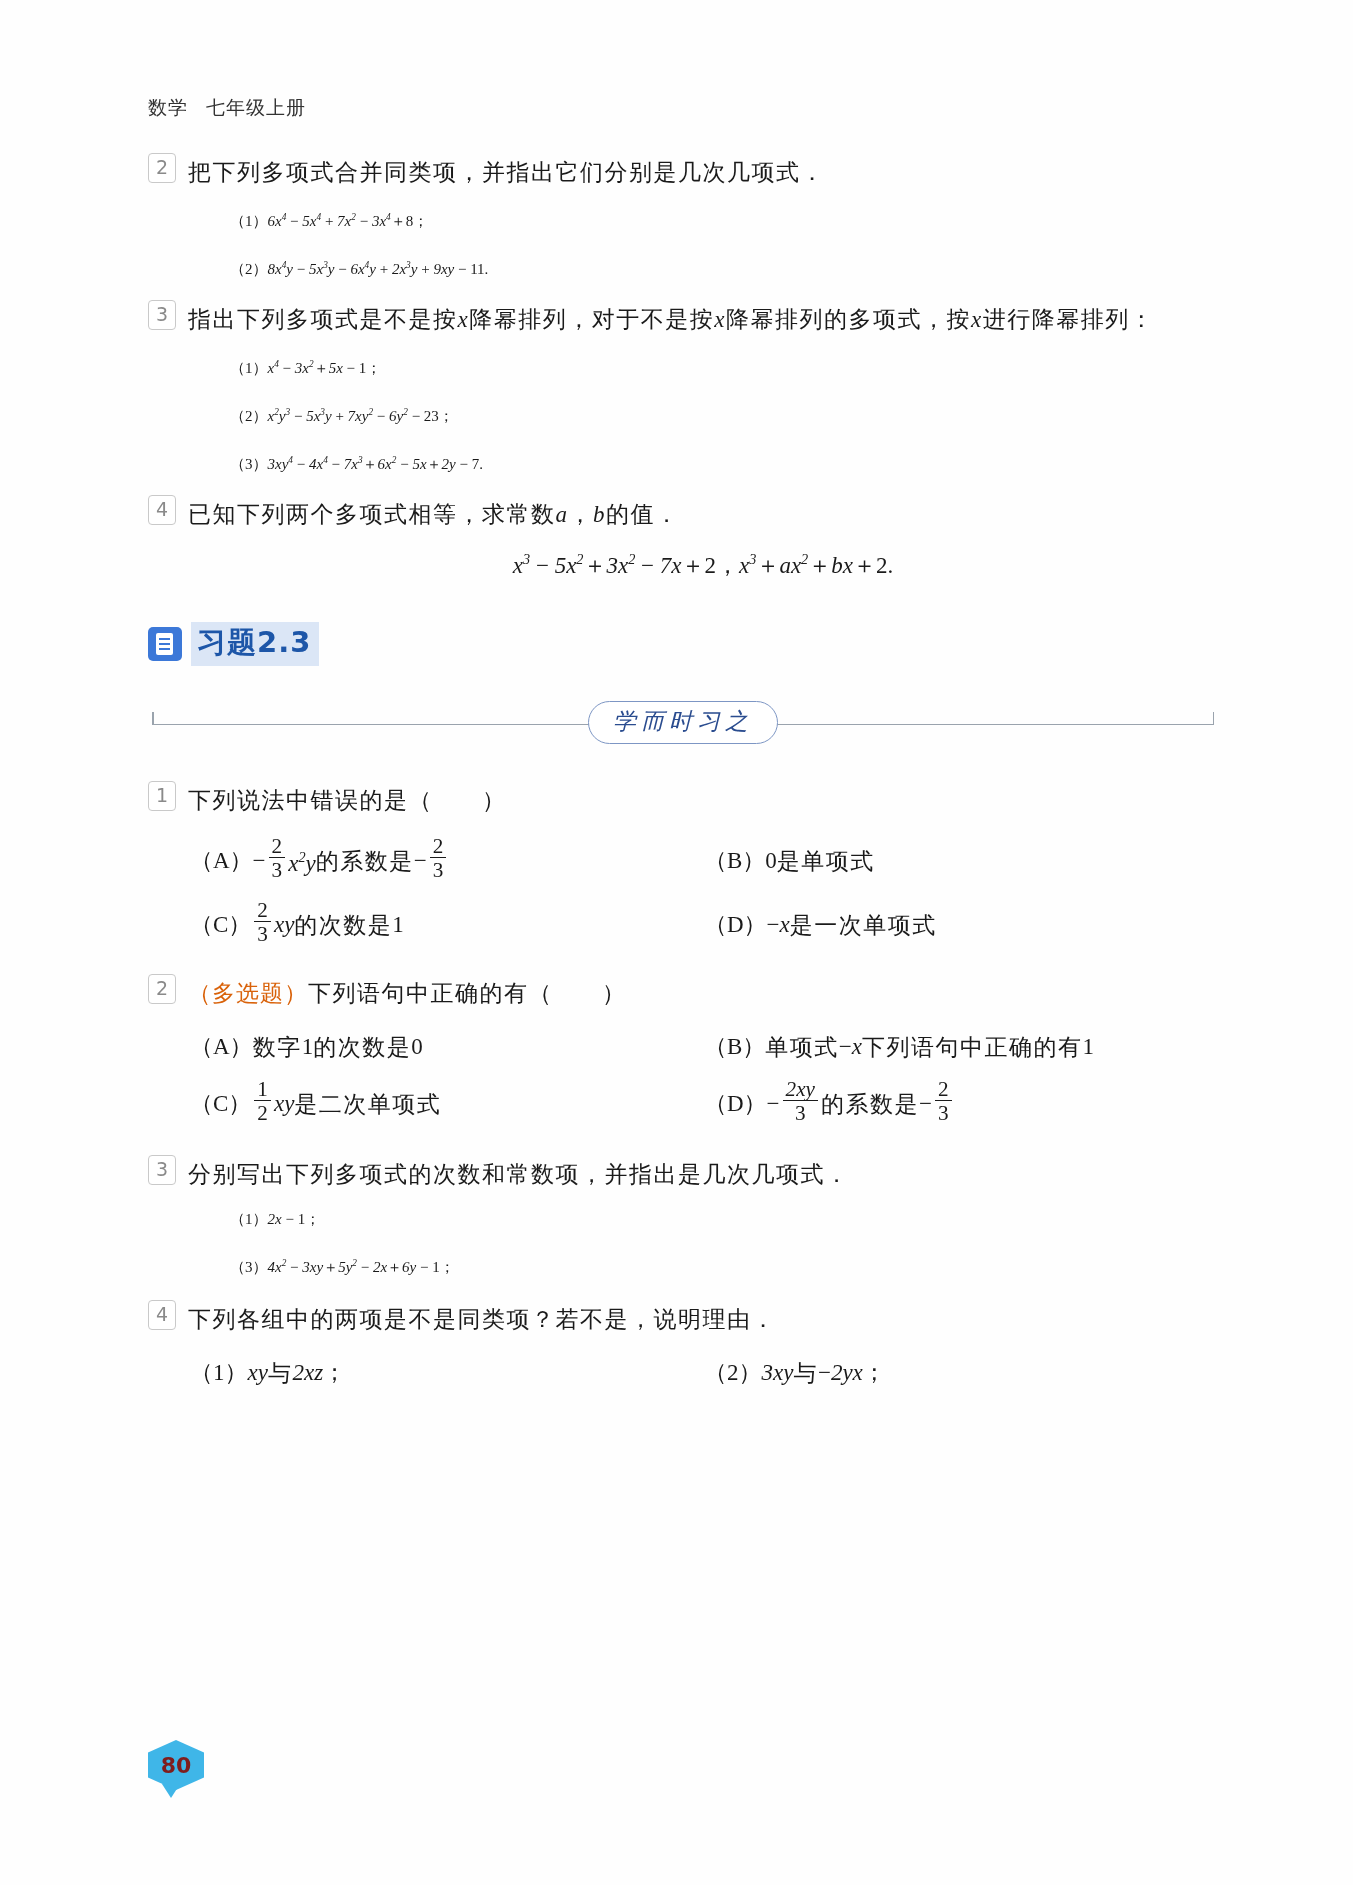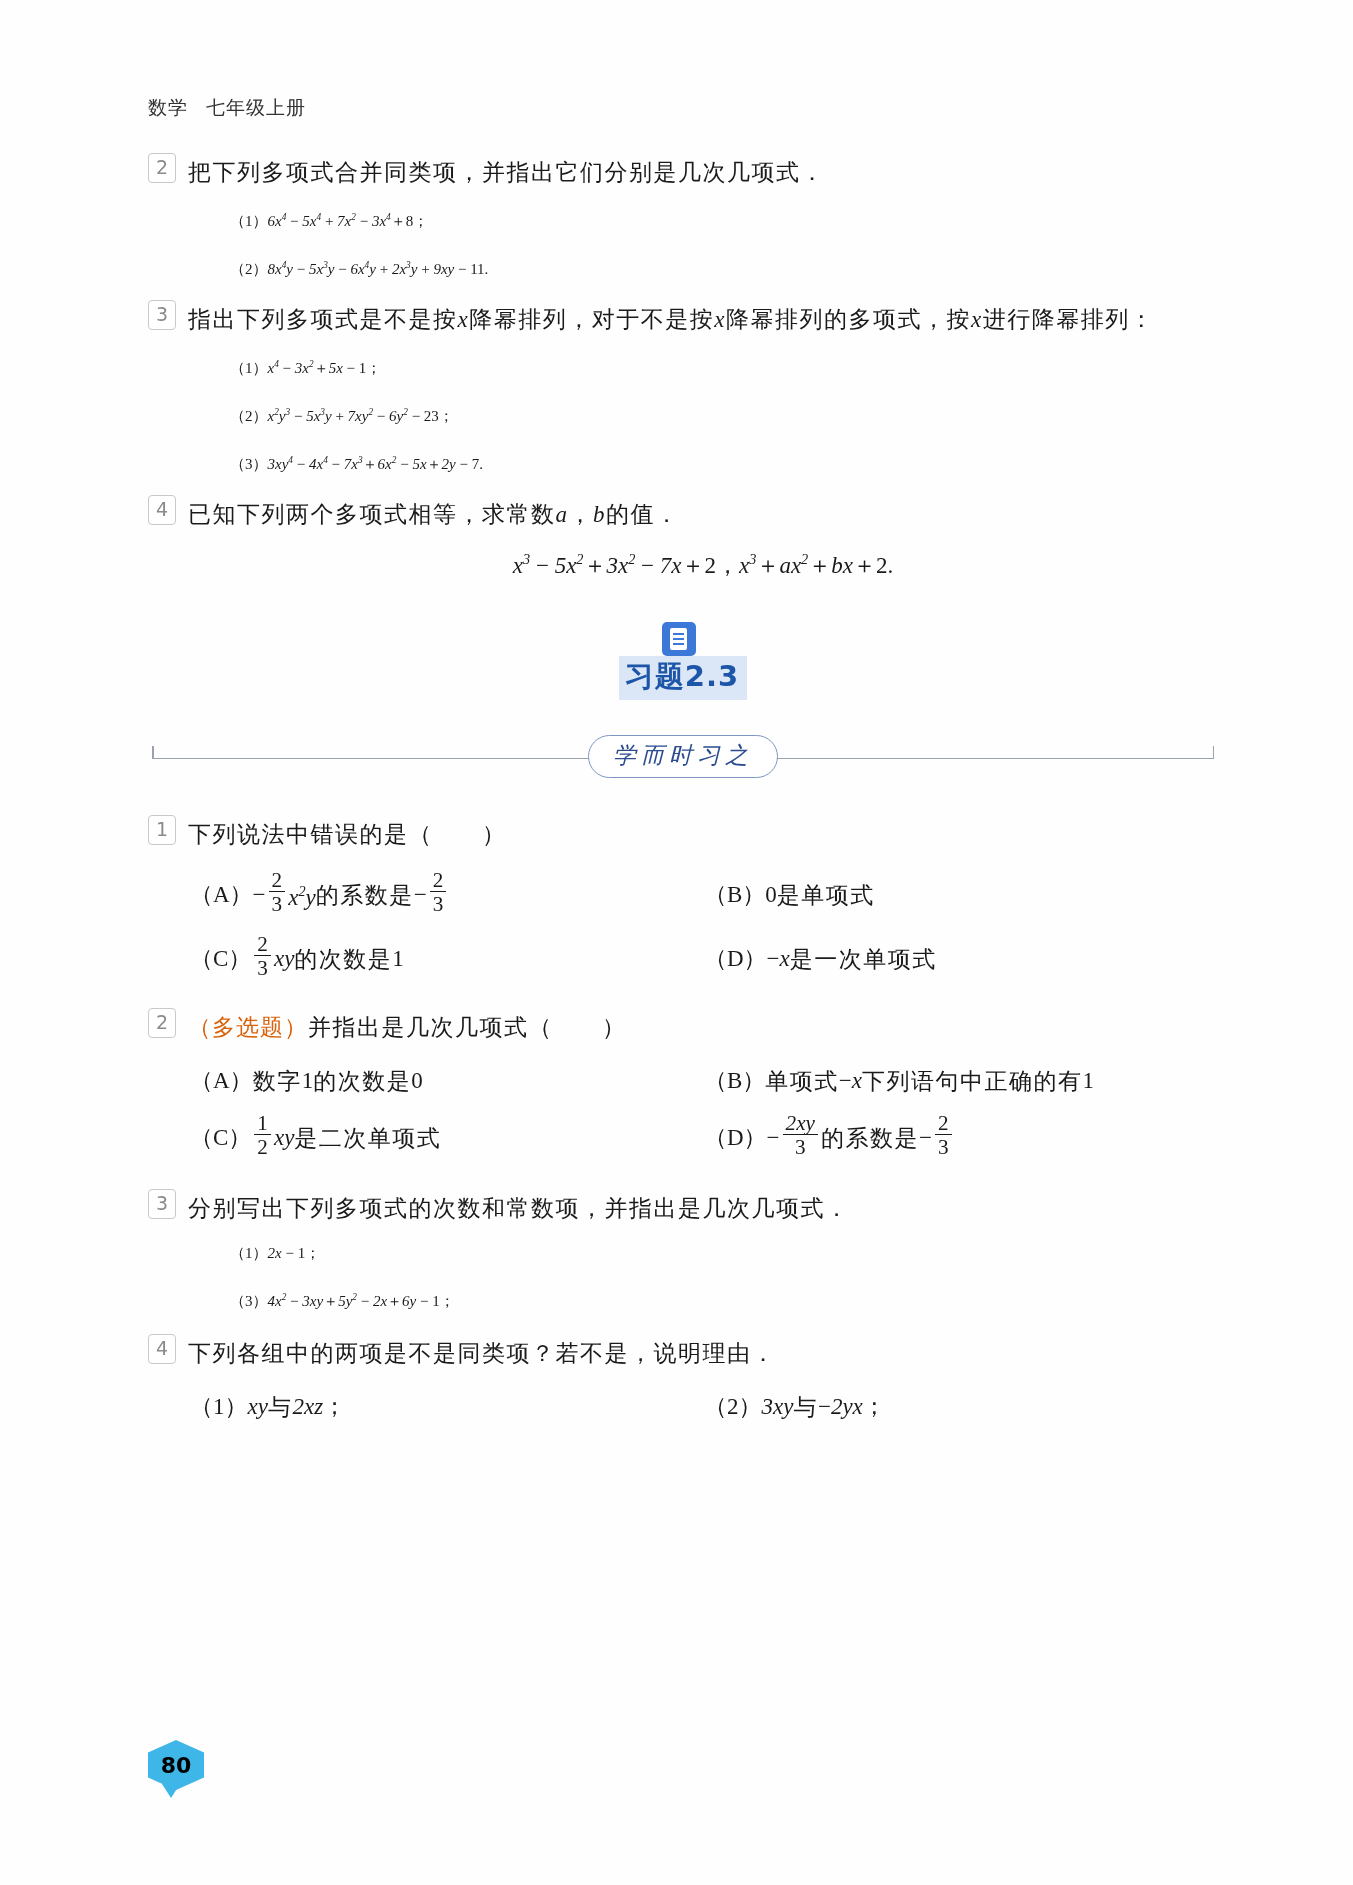--- a/index.html
+++ b/index.html
@@ -74,21 +74,20 @@
   sup { font-size: 0.62em; vertical-align: super; font-style: italic;}
   .sub-item { margin-left: 42px; font-size: 15px; line-height: 44px; }
   .center-math { text-align: center; font-size: 23px; line-height: 44px; margin-left: 0; }
 
   
   .section-banner {
     display: flex;
     align-items: center;
     margin-top: 34px;
     margin-bottom: 6px;
-    flex-direction: column;
   }
   .banner-icon {
     width: 34px; height: 34px;
     background: #3c78d8;
     border-radius: 5px;
     position: relative;
     margin-right: 9px;
   }
   .banner-icon:before {
     content: "";
@@ -190,21 +189,21 @@
     position: absolute;
     left: 148px;
     top: 1740px;
     width: 56px;
     height: 50px;
   }
   .page-num .hex {
     width: 56px; height: 50px;
     background: #3fb6e8;
     clip-path: polygon(50% 0%, 100% 25%, 100% 75%, 50% 100%, 0% 75%, 0% 25%);
-    color: #000000;
+    color: #7f1d1d;
     font-family: "DejaVu Sans", sans-serif;
     font-size: 22px;
     font-weight: bold;
     display: flex;
     align-items: center;
     justify-content: center;
   }
   .page-num .tail {
     position: absolute;
     left: 14px;
@@ -317,21 +316,21 @@
       <div class="choice-col">
         <span class="mathu">（D）−</span>
           <span class="math">x</span>
           <span class="cn">是一次单项式</span>
       </div>
     </div>
 
     <div class="prob" style="margin-top:14px">
       <div class="num-box">2</div>
       <div class="prob-body">
-        <span class="tag-multi">（多选题）</span><span class="cn">并指出是几次几项式（　　）</span>
+        <span class="tag-multi">（多选题）</span><span class="cn">下列语句中正确的有（　　）</span>
       </div>
     </div>
     <div class="choices">
       <div class="choice-col tight">
         <span class="mathu">（A）</span>
           <span class="cn">数字</span>
           <span class="mathu">1</span>
           <span class="cn">的次数是</span>
           <span class="mathu">0</span>
       </div>

